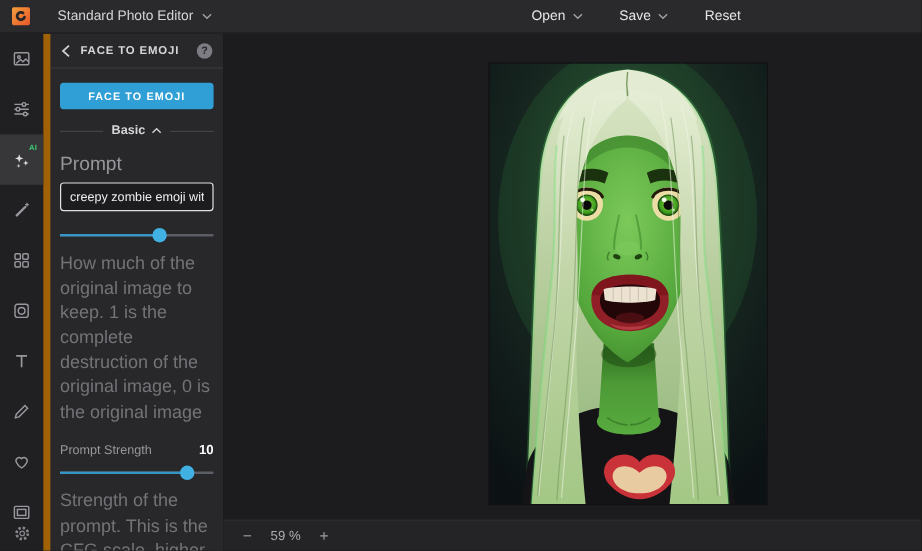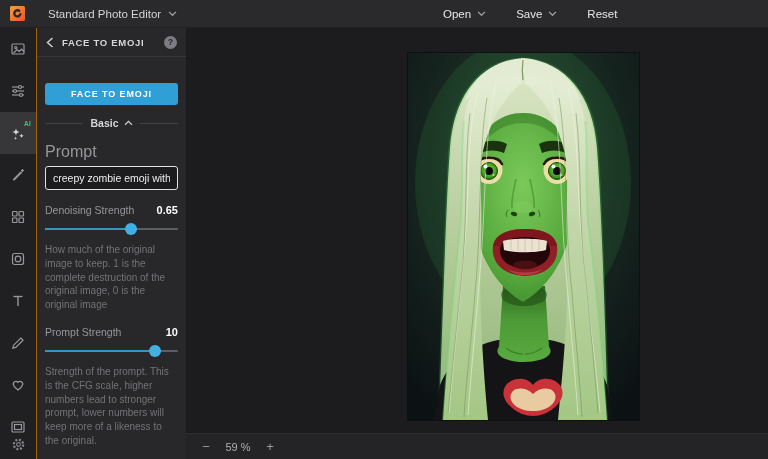--- a/index.html
+++ b/index.html
@@ -19,42 +19,42 @@
   .main { flex:1; display:flex; min-height:0; }
 
   
   .rail { flex:0 0 36px; background:#202022; position:relative; display:flex; flex-direction:column; }
   .rail-item { width:36px; height:42px; display:flex; align-items:center; justify-content:center; color:#97989d; position:relative; }
   .rail-item.active { background:#37373a; color:#dcdde1; }
   .ai-badge { position:absolute; top:8px; right:5px; font-size:6.5px; font-weight:bold; letter-spacing:.2px; }
   .rail-gear { position:absolute; bottom:2px; left:0; width:36px; height:26px; display:flex; align-items:center; justify-content:center; color:#84858a; }
 
   
-  .panel { flex:0 0 150px; background:#28282a; display:flex; flex-direction:column; overflow:hidden; border-left:1px solid #a16207;gap:14px; }
+  .panel { flex:0 0 150px; background:#28282a; display:flex; flex-direction:column; overflow:hidden; border-left:6px solid #a16207; }
   .panel-header { flex:0 0 29px; display:flex; align-items:center; gap:8px; padding:0 9px; border-bottom:1px solid rgba(255,255,255,.08); }
   .back { display:flex; align-items:center; color:#cfcfd3; }
   .panel-title { flex:1; font-size:9.5px; font-weight:bold; letter-spacing:.7px; color:#d7d7da; }
   .help { width:13px; height:13px; border-radius:50%; background:#7c7c82; color:#28282a; font-size:9px; font-weight:bold; display:flex; align-items:center; justify-content:center; }
   .panel-body { flex:1; padding:0 8px; overflow:hidden; }
   .cta { display:block; width:100%; height:22px; margin-top:12px; background:#2f9fd6; border:none; border-radius:3px; color:#fff; font-size:9px; font-weight:bold; letter-spacing:.9px; font-family:inherit; cursor:pointer; }
   .section-row { display:flex; align-items:center; gap:7px; margin-top:12px; color:#d6d6da; font-size:10.5px; font-weight:bold; }
   .section-row::before, .section-row::after { content:""; flex:1; height:1px; background:rgba(255,255,255,.13); }
   .section-inner { display:flex; align-items:center; gap:5px; }
   .field-label { margin-top:14px; font-size:16px; color:#96969b; }
   .field { width:100%; height:24px; margin-top:5px; background:#1c1c1e; border:1px solid #4b4b50; border-radius:3px; color:#ededf0; font-size:10.5px; padding:0 7px; font-family:inherit; white-space:nowrap; overflow:hidden; }
   .field.focused { border-color:#e1e1e4; }
   .sgroup { margin-top:14px; }
   .shead { display:flex; justify-content:space-between; align-items:baseline; }
   .s-label { font-size:10.5px; color:#96969b; }
   .s-value { font-size:11px; font-weight:bold; color:#fdfdfd; }
   .slider { position:relative; height:12px; margin-top:7px; cursor:pointer; }
   .track { position:absolute; left:0; right:0; top:5px; height:2px; background:#5b5e64; border-radius:1px; }
   .fill { height:100%; background:#3596c6; }
   .thumb { position:absolute; top:0; width:12px; height:12px; border-radius:50%; background:#41b1e4; transform:translateX(-50%); }
-  .s-desc { margin-top:8px; font-size:10px; line-height:1.38; color:#737378; }
+  .s-desc { margin-top:8px; font-size:15px; line-height:1.38; color:#737378; }
 
   
   .canvas-wrap { flex:1; position:relative; background:#1c1c1e; overflow:hidden; }
   .artboard { position:absolute; left:222px; top:25px; width:231px; height:367px; box-shadow:0 0 0 1px rgba(0,0,0,.4); }
   .artboard svg { display:block; width:100%; height:100%; }
   .statusbar { position:absolute; left:0; right:0; bottom:0; height:26px; background:#242427; border-top:1px solid rgba(255,255,255,.05); display:flex; align-items:center; padding:0 10px; gap:4px; }
   .zoom-btn { background:none; border:none; color:#9c9da1; font-size:13px; width:20px; height:20px; line-height:18px; cursor:pointer; font-family:inherit; }
   .zoom-label { color:#aeaeb2; font-size:11px; min-width:36px; text-align:center; }
 </style>
 </head>
@@ -197,24 +197,20 @@
                 <polyline points="1,5.5 5,1.5 9,5.5" fill="none" stroke="#cfcfd3" stroke-width="1.4"></polyline>
               </svg>
           </span>
         </div>
 
         <div class="field-label">Prompt</div>
         <input class="field focused" value="creepy zombie emoji with gree" style="">
 
 
         <div class="sgroup">
-          <div class="shead">
-            <span class="s-label">Denoising Strength</span>
-            <span class="s-value">0.65</span>
-          </div>
           <div class="slider">
             <div class="track">
                 <div class="fill" style="width: 65%;"></div>
               </div>
             <div class="thumb" style="left: 65%;"></div>
           </div>
           <p class="s-desc">How much of the original image to keep. 1 is the complete destruction of the original image, 0 is the original image</p>
         </div>
 
         <div class="sgroup">

